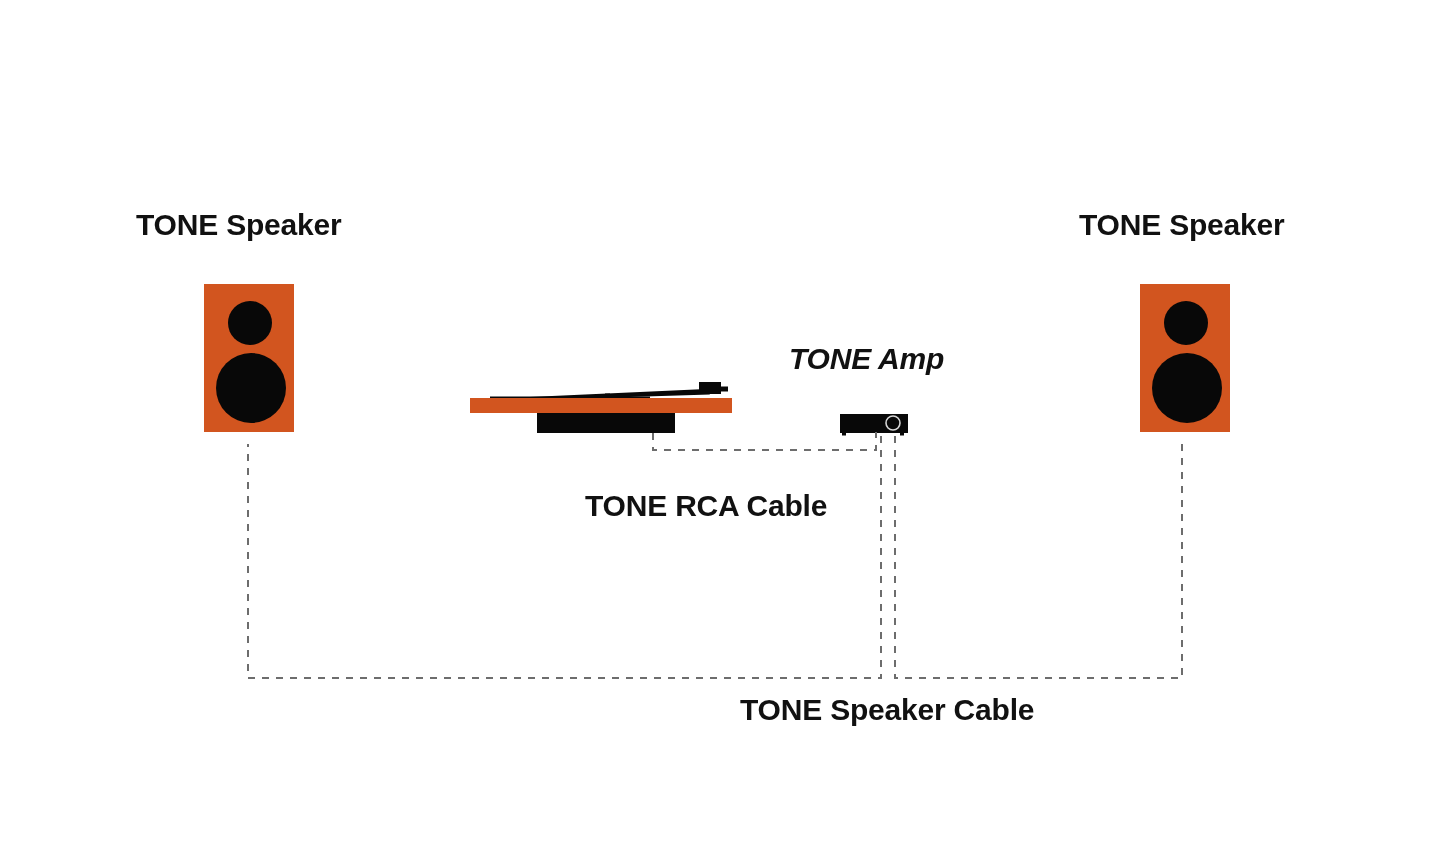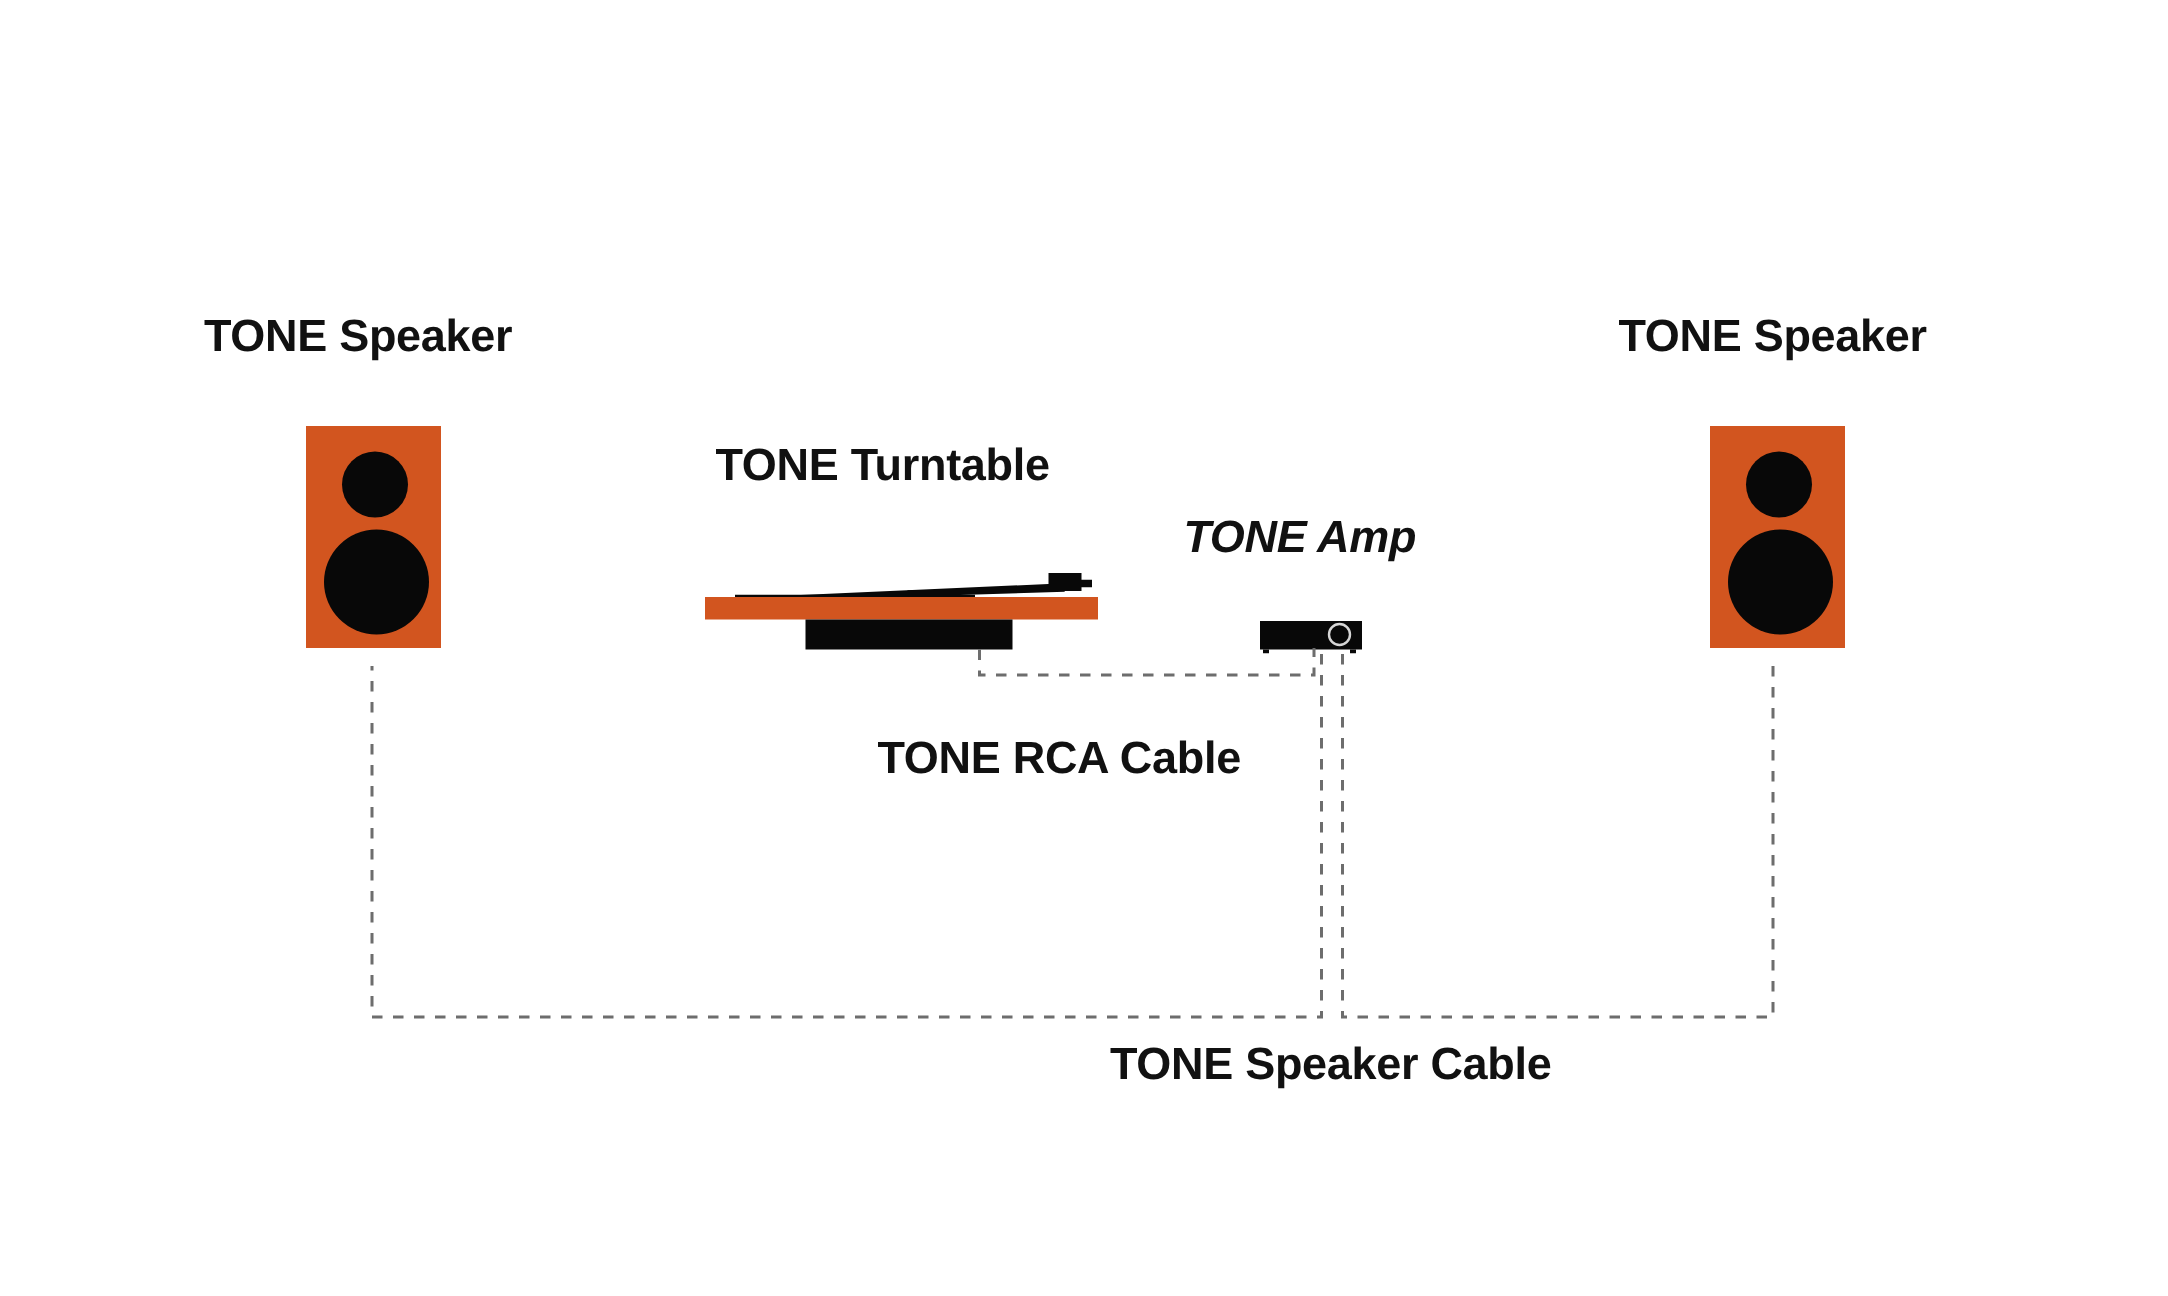--- a/index.html
+++ b/index.html
@@ -96,21 +96,20 @@
 </style>
 </head>
 <body>
 
 <div id="stage">
 
   <div class="label" id="label-speaker-left">TONE Speaker</div>
 
   <div class="label" id="label-speaker-right">TONE Speaker</div>
 
-  <div class="label" id="label-turntable">TONE Turntable</div>
 
   <div class="label" id="label-amp">TONE Amp</div>
 
   <div class="label" id="label-rca">TONE RCA Cable</div>
 
   <div class="label" id="label-speaker-cable">TONE Speaker Cable</div>
 
   <div class="speaker" id="speaker-left">
     <svg class="speaker-cabinet" viewBox="0 0 90 148" width="90" height="148">
       <rect x="0" y="0" width="90" height="148" fill="#d2551f"></rect>

